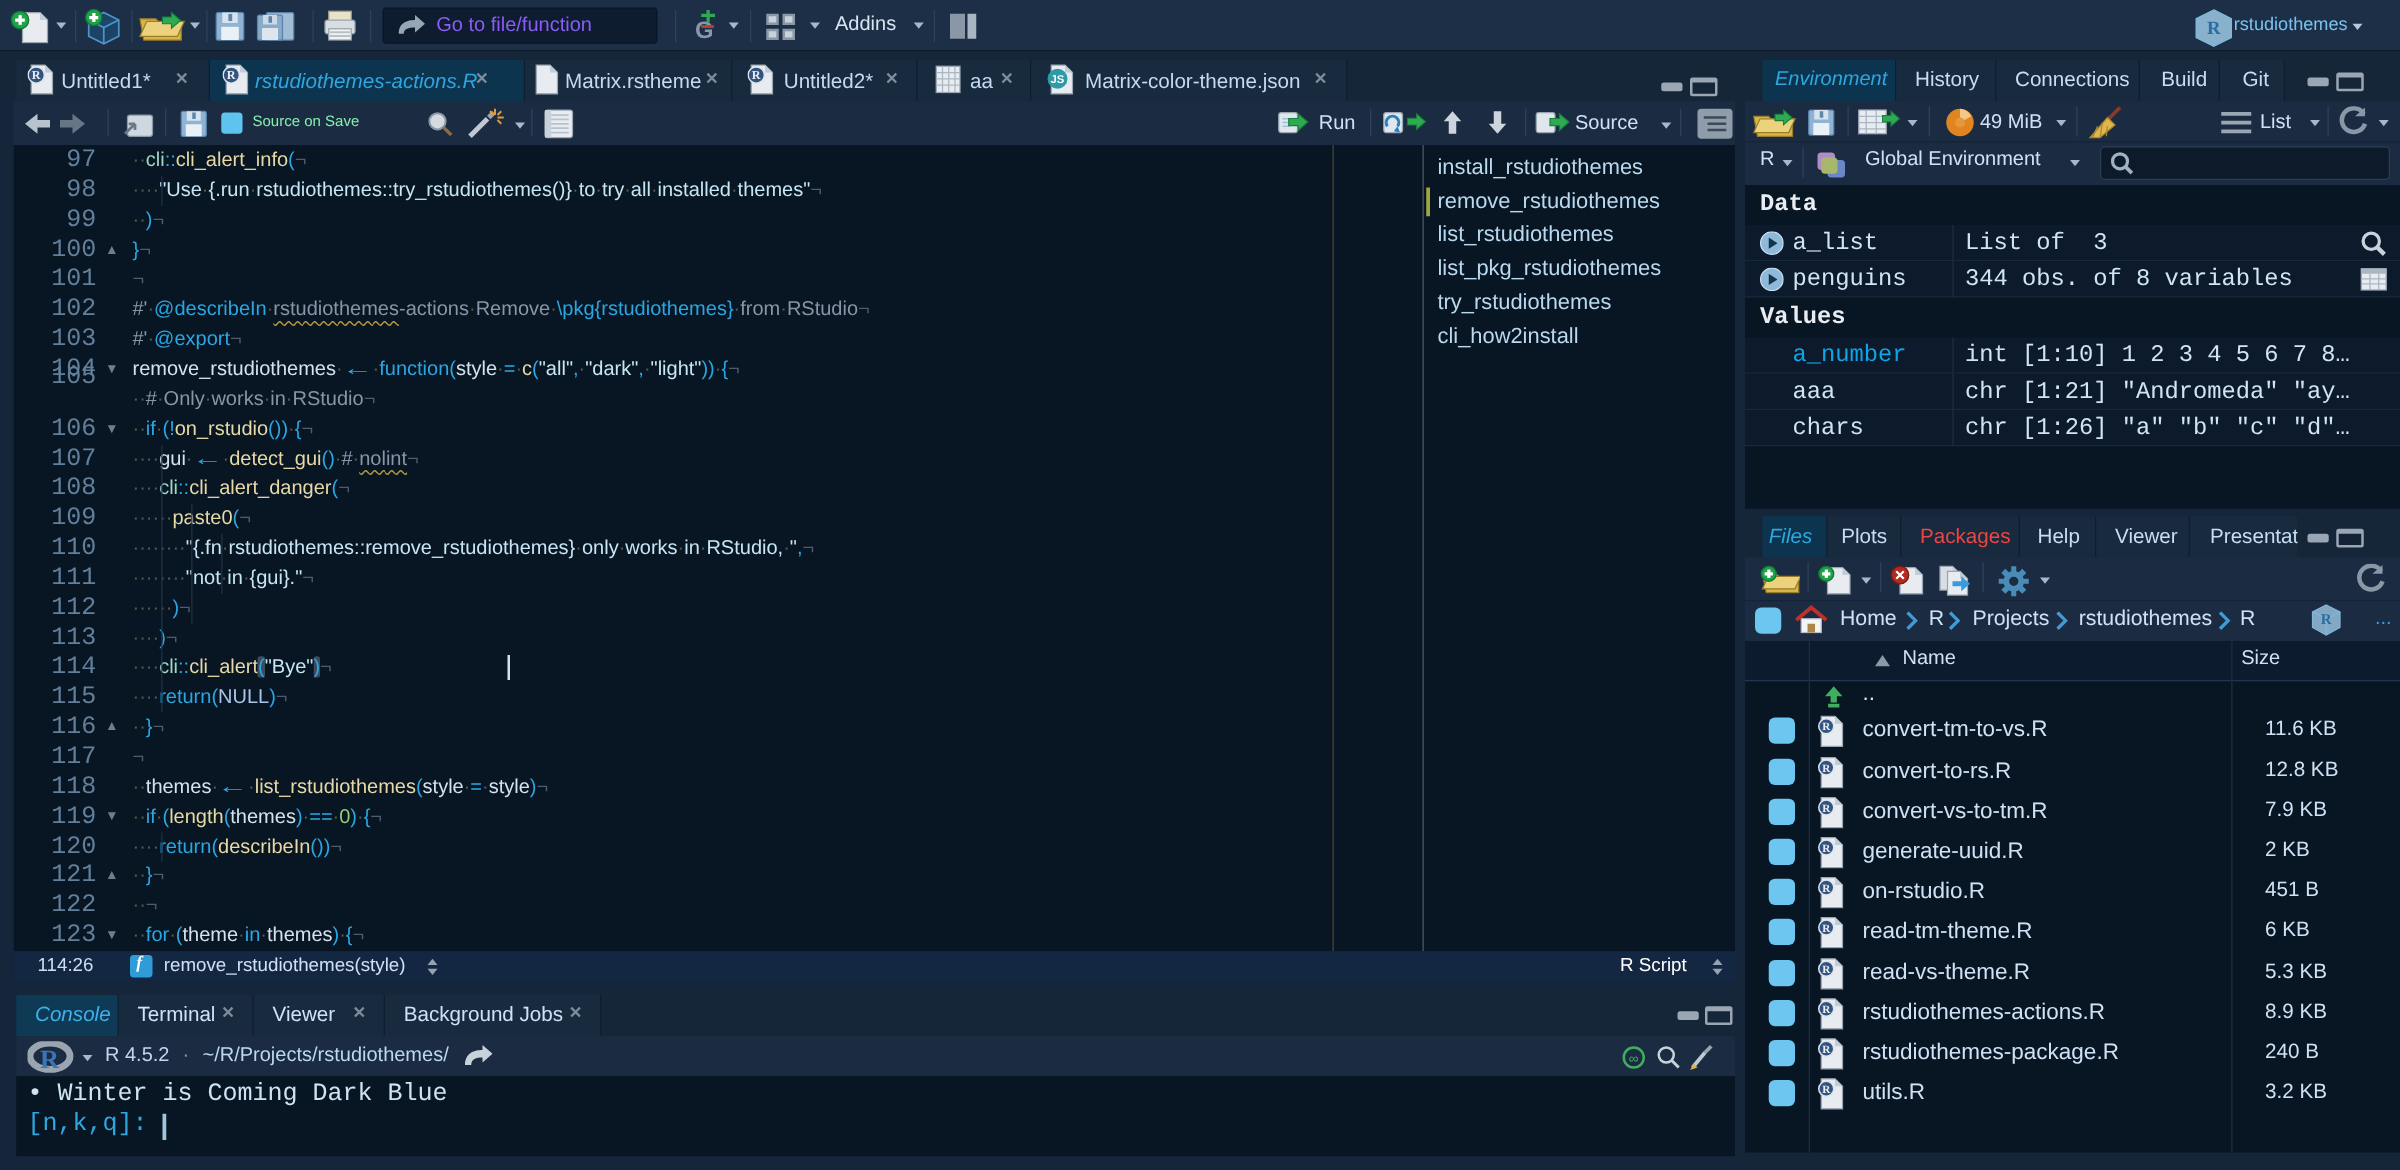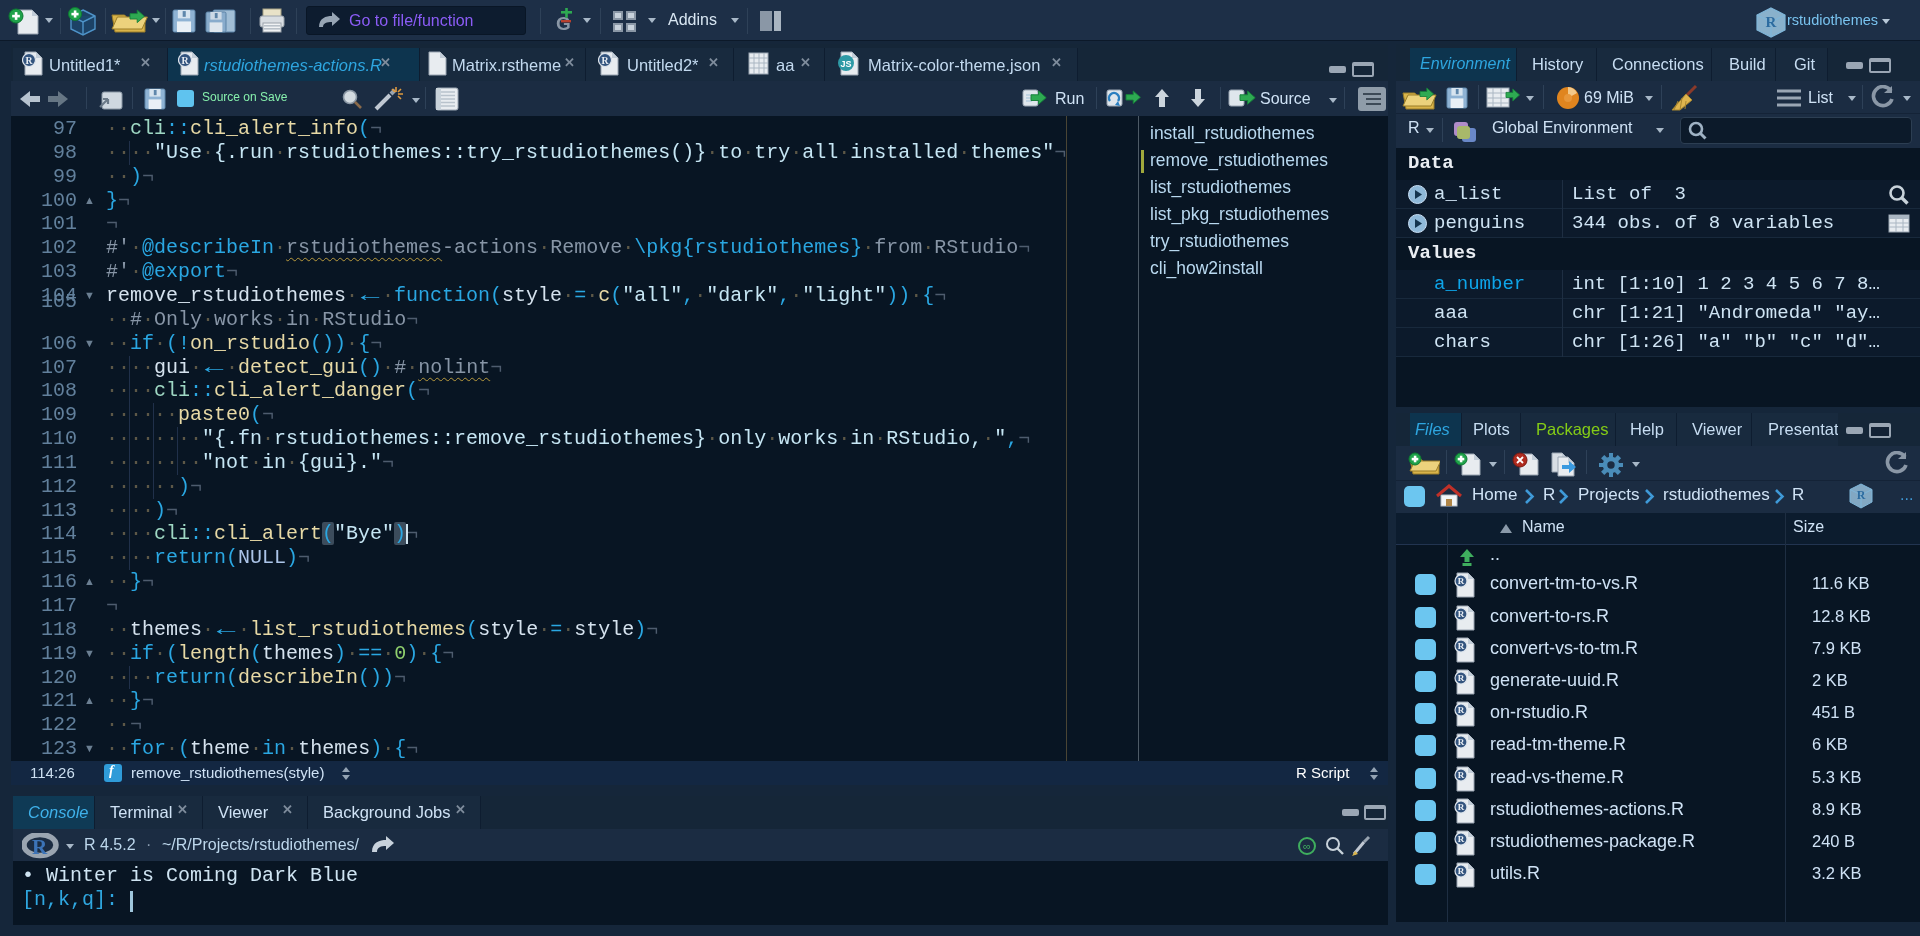--- a/index.html
+++ b/index.html
@@ -11,21 +11,21 @@
 .n{color:#9fd8c4}
 .s{color:#c6e6f4}
 .d{color:#d5e2ee}
 .c{color:#8795a6}
 .g{color:#90d16e}
 .u{color:#abc4e8}
 .w{color:#5d5847}
 .e{color:#4e5c6e}
 .sq{text-decoration:underline;text-decoration-style:wavy;text-decoration-color:#b89a3e;text-decoration-thickness:1px;text-underline-offset:4px}
 .ph{background:#3c4c5c;border-radius:2px}
-.codeline{position:absolute;left:0;width:1377px;height:24px;line-height:23.85px;font-family:Liberation Mono, monospace;font-size:20px;white-space:pre}
+.codeline{position:absolute;left:0;width:1377px;height:24px;line-height:23.85px;font-family:Liberation Sans, sans-serif;font-size:16px;white-space:pre}
 .gut{position:absolute;text-align:right;width:66px;left:11px;color:#62809c;font-family:"Liberation Mono",monospace;font-size:20px;line-height:23.85px}
 .fold{position:absolute;left:84px;width:14px;color:#6b7f92;font-size:11px;line-height:23.85px}
 .ui{font-size:16px;color:#cfe2f5}
 </style></head>
 <body>
 <div class="a" style="left:0px;top:0px;width:1920px;height:41px;background:#1d2f47;border-bottom:1px solid #0c1929"></div>
 <svg class="a" style="left:8px;top:7px;" width="34" height="28" viewBox="0 0 34 28">
     <path d="M10,3 h14 l6,6 v18 h-20 z" fill="#e8ecf0" stroke="#9aa5b2" stroke-width="1"></path>
     <path d="M24,3 v6 h6 z" fill="#c2cdd8"></path>
     <circle cx="8" cy="9" r="7" fill="#1fa24a" stroke="#0d7a32" stroke-width="1"></circle>
@@ -431,21 +431,21 @@
     </g>
     <path transform="translate(20,3) scale(0.85)" d="M0,4 h8 v-4 l8,7 -8,7 v-4 h-8 z" fill="#2eaa52" stroke="#15803a" stroke-width="1"></path>
   </svg>
 <span class="a" style="left:1526px;top:96px;width:0;height:0;border-left:4px solid transparent;border-right:4px solid transparent;border-top:5px solid #a8b8c8"></span>
 <div class="a" style="left:1543px;top:85px;width:1px;height:24px;background:#2e4158"></div>
 <svg class="a" style="left:1556px;top:86px;" width="26" height="26" viewBox="0 0 26 26">
     <circle cx="12" cy="12" r="11" fill="#e0851f"></circle>
     <path d="M12,12 L12,1 A11,11 0 0 1 21,7 z" fill="#f3c98a"></path>
     <circle cx="12" cy="12" r="4" fill="#e8973a"></circle>
   </svg>
-<div class="a ui" style="left:1584px;top:89px;font-size:16px;color:#cfe2f5">69 MiB</div>
+<div class="a ui" style="left:1584px;top:89px;font-size:16px;color:#cfe2f5">49 MiB</div>
 <span class="a" style="left:1645px;top:96px;width:0;height:0;border-left:4px solid transparent;border-right:4px solid transparent;border-top:5px solid #a8b8c8"></span>
 <div class="a" style="left:1661px;top:85px;width:1px;height:24px;background:#2e4158"></div>
 <svg class="a" style="left:1668px;top:84px;" width="34" height="28" viewBox="0 0 34 28">
     <path d="M28,2 L17,13" stroke="#8a3a2a" stroke-width="3"></path>
     <path d="M18,10 L24,16 L12,26 L4,26 z" fill="#dfb54e" stroke="#a8862e" stroke-width="1"></path>
     <g stroke="#a8862e" stroke-width="1">
       <path d="M10,17 L6,26 M14,14 L12,26 M18,17 L17,25"></path>
     </g>
   </svg>
 <svg class="a" style="left:1776px;top:88px;" width="26" height="20" viewBox="0 0 26 20">
@@ -519,21 +519,21 @@
 <div class="a" style="left:1396px;top:328px;width:524px;height:29px;background:#0c1a2b;border-bottom:1px solid #18293c"></div>
 <div class="a" style="left:1562px;top:328px;width:1px;height:29px;background:#1e2e42"></div>
 <div class="a mono" style="left:1434px;top:331px;font-size:19px;color:#cfe4f4">chars</div>
 <div class="a mono" style="left:1572px;top:331px;font-size:19px;color:#cfe4f4;white-space:pre">chr [1:26] "a" "b" "c" "d"…</div>
 <div class="a" style="left:1396px;top:413px;width:524px;height:33px;background:#152638"></div>
 <div class="a" style="left:1410px;top:413px;width:52px;height:33px;background:#0d344e;border-right:1px solid #0e1d30;overflow:hidden"></div>
 <div class="a ui" style="left:1415px;top:420px;font-size:16.5px;color:#2ea6e0;font-style:italic;white-space:nowrap">Files</div>
 <div class="a" style="left:1462px;top:413px;width:59px;height:33px;background:#182a3e;border-right:1px solid #0e1d30;overflow:hidden"></div>
 <div class="a ui" style="left:1473px;top:420px;font-size:16.5px;color:#c7ddf2;white-space:nowrap">Plots</div>
 <div class="a" style="left:1521px;top:413px;width:95px;height:33px;background:#182a3e;border-right:1px solid #0e1d30;overflow:hidden"></div>
-<div class="a ui" style="left:1536px;top:420px;font-size:16.5px;color:#84cc16;white-space:nowrap">Packages</div>
+<div class="a ui" style="left:1536px;top:420px;font-size:16.5px;color:#ef4444;white-space:nowrap">Packages</div>
 <div class="a" style="left:1616px;top:413px;width:61px;height:33px;background:#182a3e;border-right:1px solid #0e1d30;overflow:hidden"></div>
 <div class="a ui" style="left:1630px;top:420px;font-size:16.5px;color:#c7ddf2;white-space:nowrap">Help</div>
 <div class="a" style="left:1677px;top:413px;width:75px;height:33px;background:#182a3e;border-right:1px solid #0e1d30;overflow:hidden"></div>
 <div class="a ui" style="left:1692px;top:420px;font-size:16.5px;color:#c7ddf2;white-space:nowrap">Viewer</div>
 <div class="a" style="left:1752px;top:413px;width:86px;height:33px;background:#182a3e;border-right:1px solid #0e1d30;overflow:hidden"></div>
 <div class="a" style="left:1752px;top:413px;width:86px;height:33px;background:#182a3e;overflow:hidden">
     <span style="position:absolute;left:16px;top:7px;font-size:16.5px;color:#c7ddf2;white-space:nowrap">Presentation</span>
   </div>
 <div class="a" style="left:1843px;top:413px;width:77px;height:33px;background:#152638"></div>
 <div class="a" style="left:1846px;top:427px;width:17px;height:7px;background:#9aa6b4;border-radius:2px"></div>

